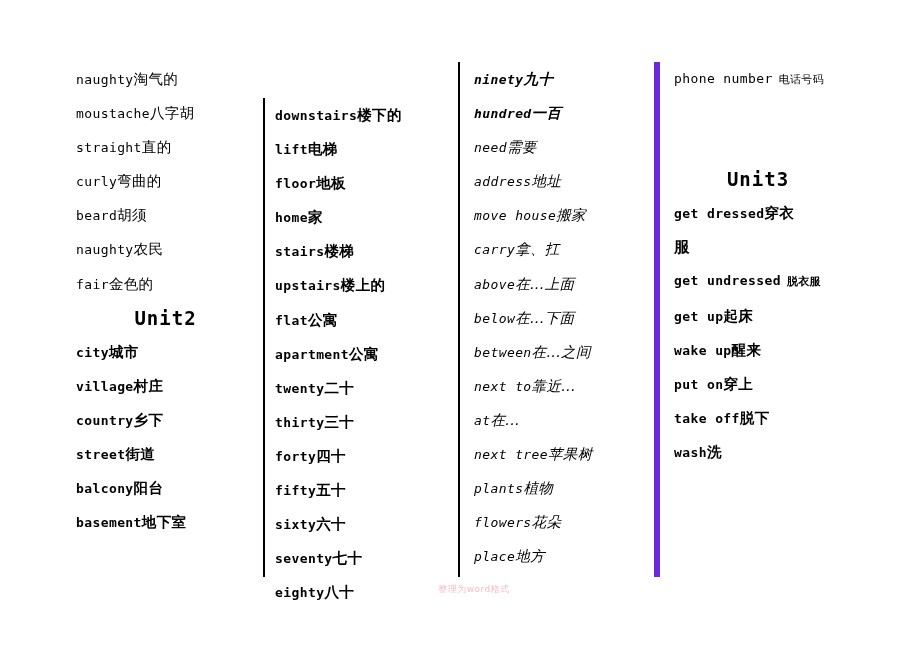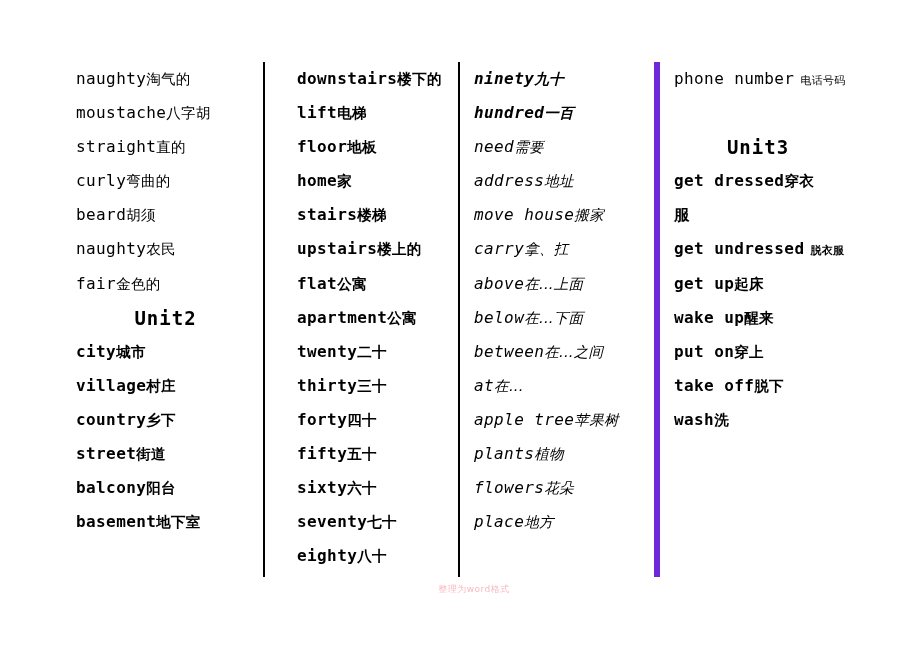--- a/index.html
+++ b/index.html
@@ -35,35 +35,35 @@
     flex-direction: row;
     align-items: stretch;
   }
 
   .col {
     position: relative;
     box-sizing: border-box;
   }
 
   .col-1 { width: 201px; padding-left: 14px; padding-right: 8px; }
-  .col-2 { width: 195px; padding-left: 32px; padding-right: 8px; border-left: 2px solid #000; }
+  .col-2 { width: 195px; padding-left: 10px; padding-right: 8px; border-left: 2px solid #000; margin-top: 36px; }
   .col-3 { width: 196px; padding-left: 14px; padding-right: 8px; border-left: 2px solid #000; font-style: italic; }
   .col-4 { width: 208px; padding-left: 14px; padding-right: 4px; border-left: 6px solid #6d28d9; }
 
   .row {
     display: flex;
     flex-direction: row;
     align-items: baseline;
     height: 34.1px;
     line-height: 34.1px;
     white-space: nowrap;
   }
 
   .term {
-    font-size: 16px;
+    font-size: 13px;
     letter-spacing: 0.4px;
     flex: 0 0 auto;
   }
   .trans {
     font-family: "DejaVu Sans", "Liberation Sans", sans-serif;
     font-size: 14.5px;
     flex: 1 1 auto;
     letter-spacing: 0.3px;
   }
   .trans.small {
@@ -75,21 +75,21 @@
   .bold .trans { font-weight: bold; }
 
   .unit-head {
     height: 34.1px;
     line-height: 34.1px;
     text-align: center;
     font-size: 19px;
     font-weight: bold;
     letter-spacing: 1px;
   }
-  .unit-head.u3 { text-align: center; padding-right: 16px; }
+  .unit-head.u3 { text-align: center; padding-right: 16px; margin-top: 32px; }
 
   .spacer { height: 34.1px; }
 
   .wrapline {
     height: 34.1px;
     line-height: 34.1px;
     font-size: 15.5px;
     font-weight: bold;
     font-family: "DejaVu Sans", "Liberation Sans", sans-serif;
   }
@@ -262,25 +262,29 @@
         </div>
         <div class="row">
           <span class="term">below</span>
           <span class="trans">在...下面</span>
         </div>
         <div class="row">
           <span class="term">between</span>
           <span class="trans">在...之间</span>
         </div>
         <div class="row">
+          <span class="term">next to</span>
+          <span class="trans">靠近...</span>
+        </div>
+        <div class="row">
           <span class="term">at</span>
           <span class="trans">在...</span>
         </div>
         <div class="row">
-          <span class="term">apple tree</span>
+          <span class="term">next tree</span>
           <span class="trans">苹果树</span>
         </div>
         <div class="row">
           <span class="term">plants</span>
           <span class="trans">植物</span>
         </div>
         <div class="row">
           <span class="term">flowers</span>
           <span class="trans">花朵</span>
         </div>

